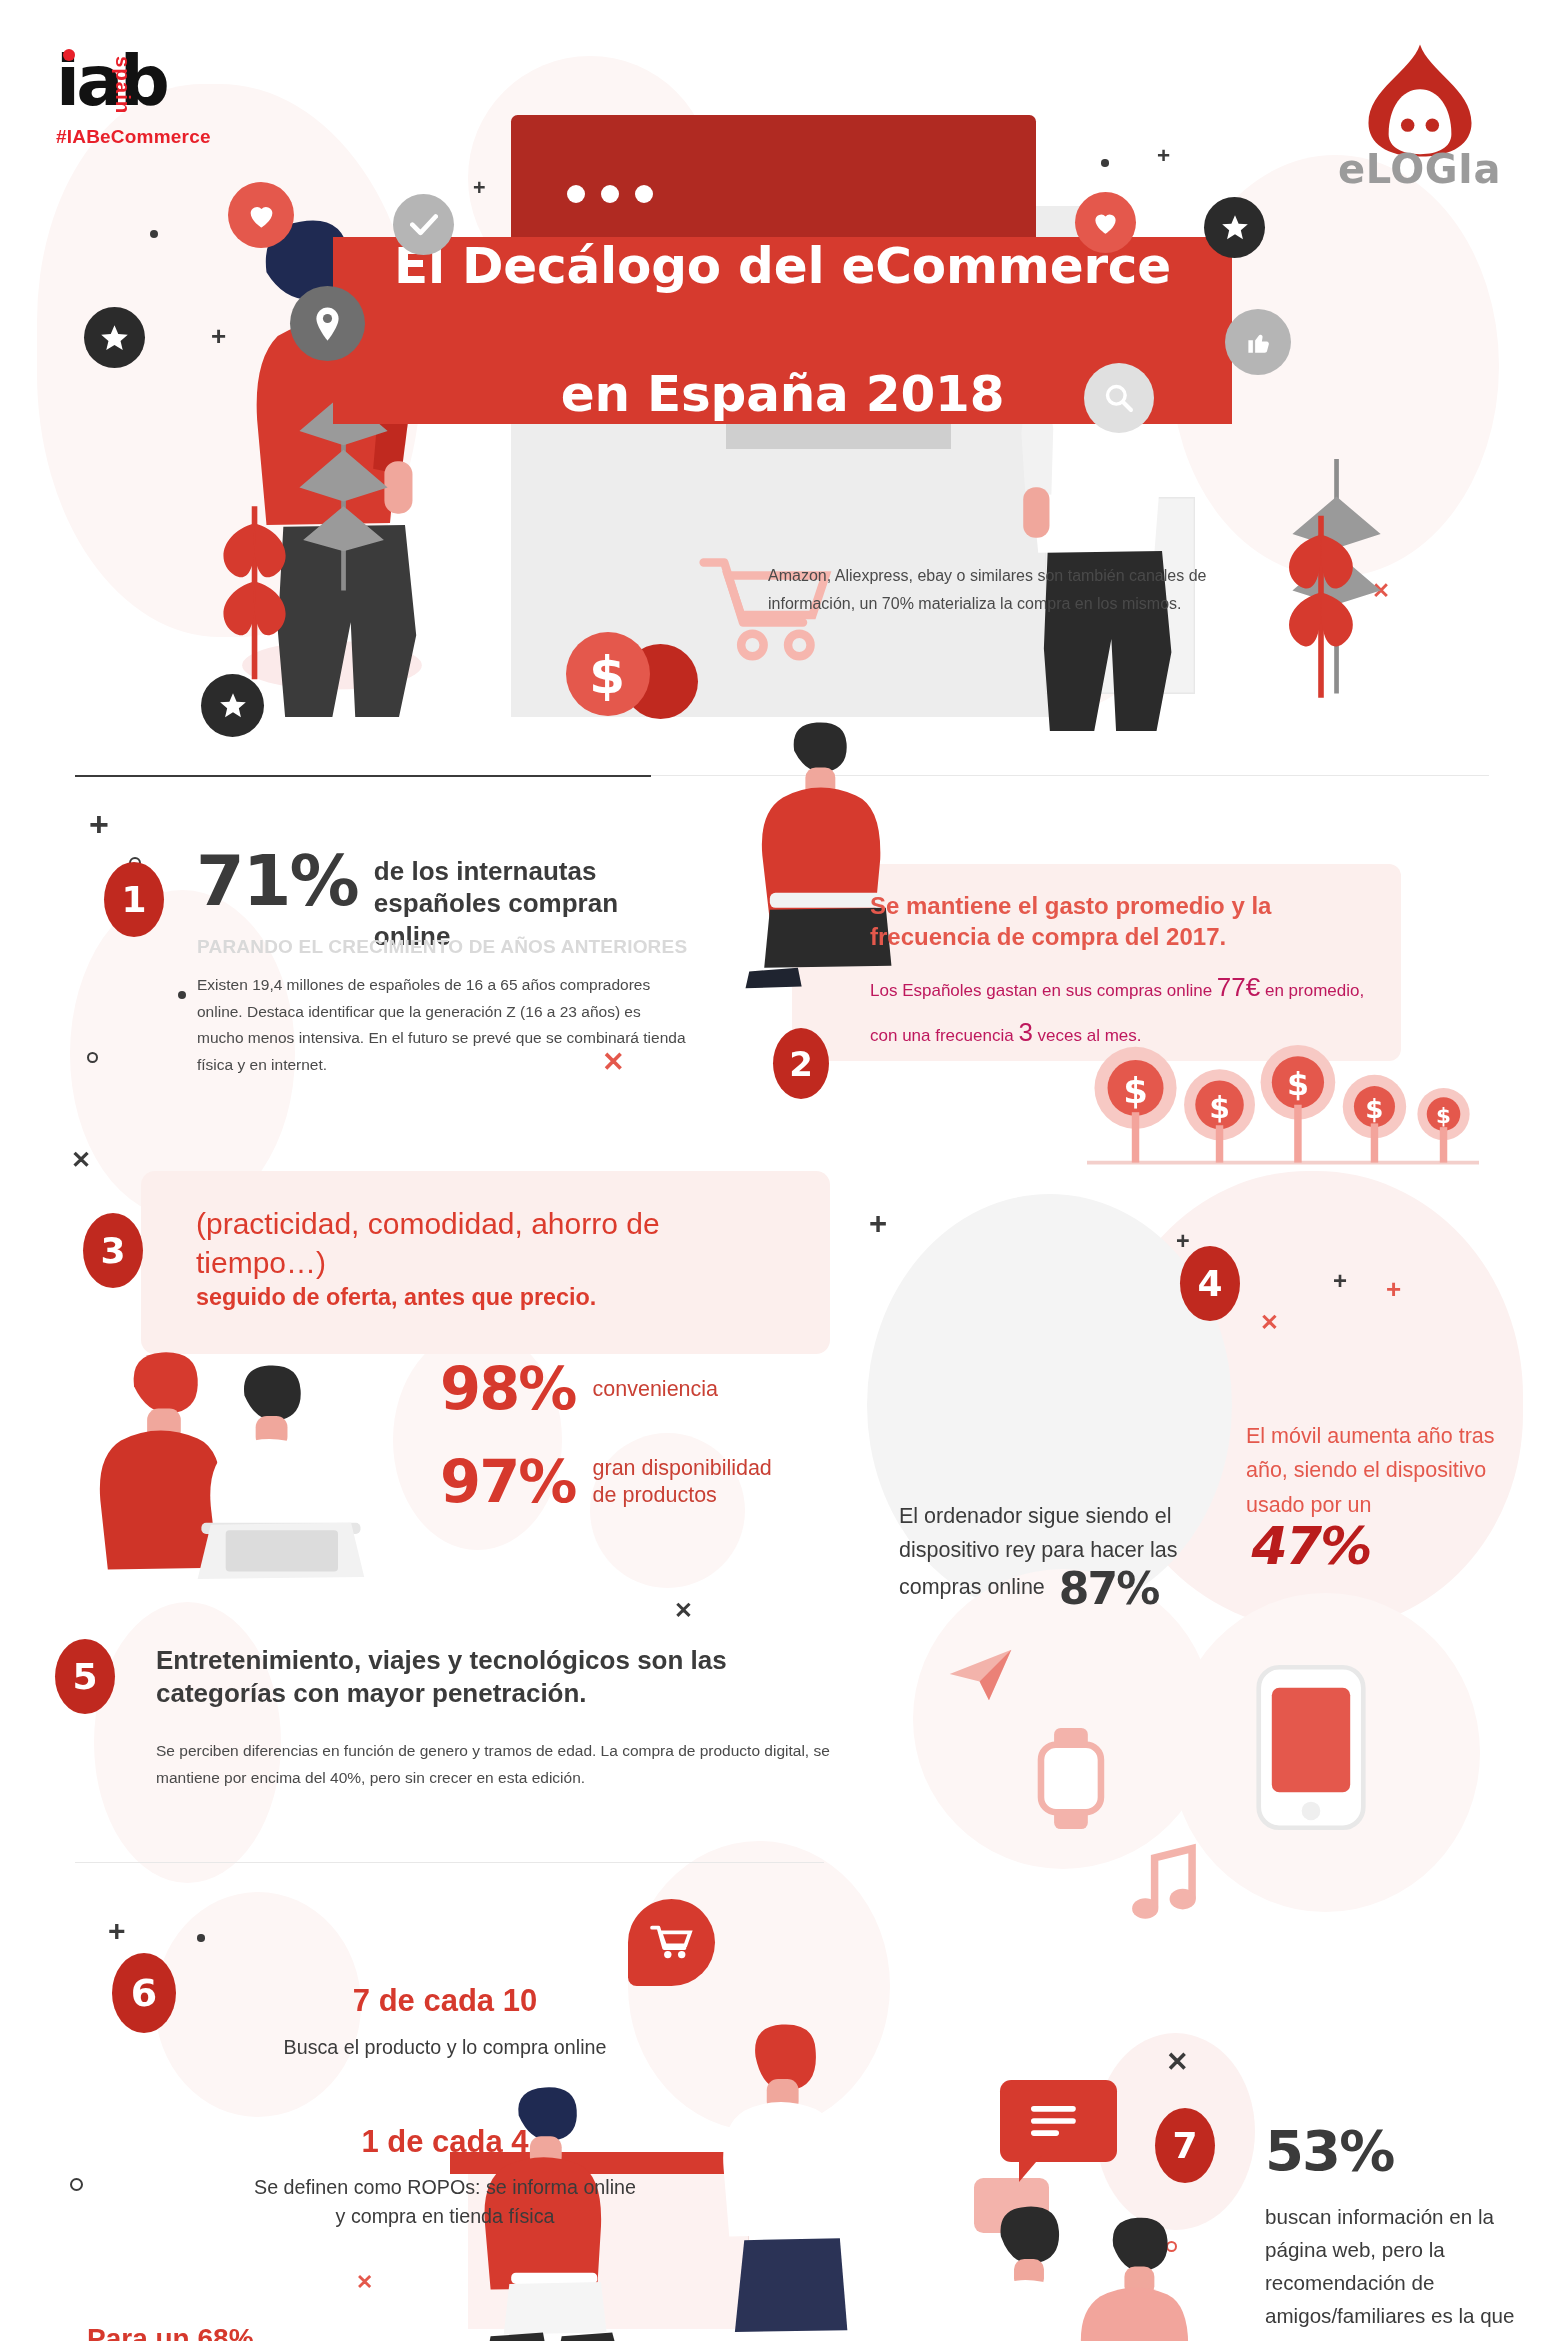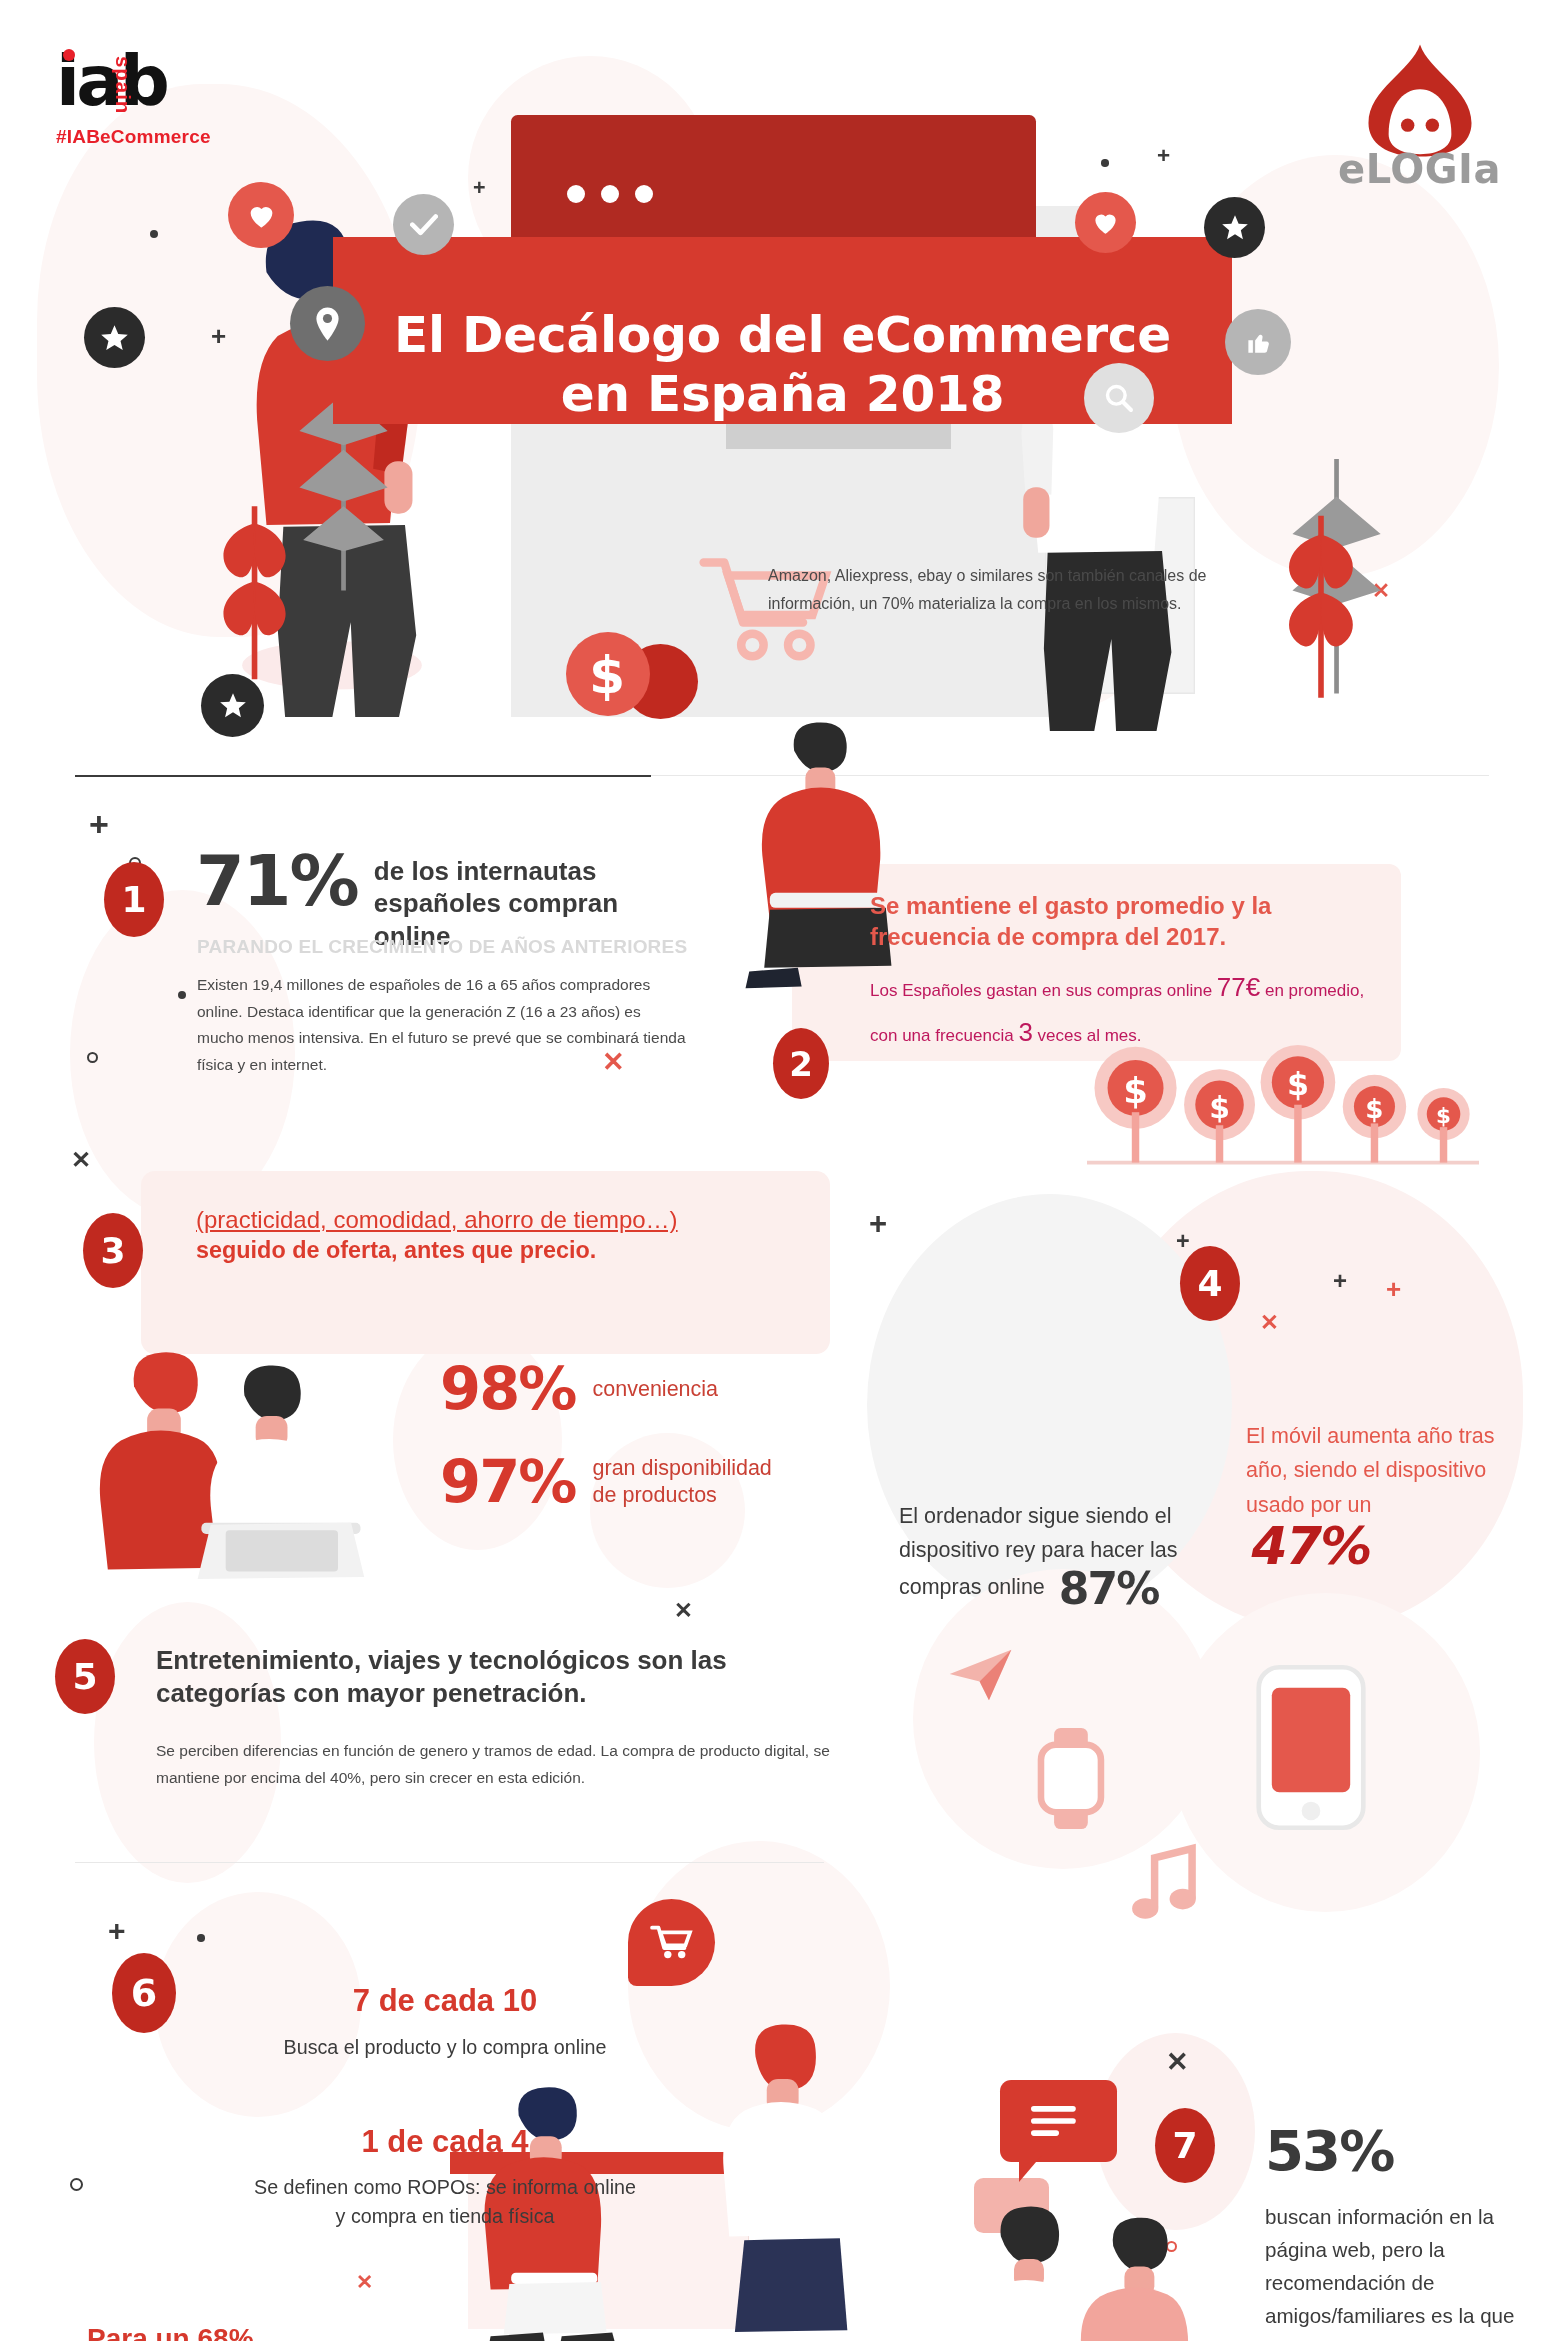--- a/index.html
+++ b/index.html
@@ -44,21 +44,21 @@
 
   .elogia-logo { position: absolute; z-index: 20; }
   .elogia-word { color: #9b9b9b; font-weight: 700; font-size: 40px; letter-spacing: 0.5px; font-family: "DejaVu Sans", sans-serif; }
 
   
   .browser-bar { position: absolute; background: #b02a22; border-radius: 6.6px 6.6px 0 0; z-index: 4; }
   .browser-dot { position: absolute; width: 18px; height: 18px; border-radius: 50%; background: #ffffff; top: 22.5px; }
   .browser-body { position: absolute; background: #e9e9e9; z-index: 3; }
   .hero-title-box {
     position: absolute; background: #d63a2e; z-index: 12;
-    display: flex; flex-direction: column; align-items: center; justify-content: flex-end;
+    display: flex; flex-direction: column; align-items: center; justify-content: space-between;
   }
   .hero-title { color: #ffffff; font-weight: 900; font-size: 50px; line-height: 1.18; text-align: center; letter-spacing: -0.2px; font-family: "DejaVu Sans", sans-serif; }
 
   .badge { position: absolute; border-radius: 50%; display: flex; align-items: center; justify-content: center; z-index: 14; }
   .badge svg { display:block; }
 
   
   .numcircle {
     position: absolute; border-radius: 50%; background: #c0291f;
     color: #ffffff; font-weight: 800; display: flex; align-items: center; justify-content: center;
@@ -330,21 +330,21 @@
       <text x="392" y="84" font-size="23" font-weight="900" fill="#fff" text-anchor="middle" font-family="DejaVu Sans, sans-serif">$</text>
       <rect x="388" y="88" width="8" height="38" fill="#f3a49c"></rect>
     </g>
   </svg>
 
   <div class="sh" style="left:141px; top:1171px; width:689px; height:183px; background:#fcefed; border-radius:14px; z-index:6;"></div>
   <div class="numcircle" style="left:83px; top:1213px; width:60px; height:75px; font-size:36px;">
     <span>3</span>
   </div>
   <div class="tb" style="left:196px; top:1204px; width:595px;">
-    <div class="h-red-strong" style="font-size:24px; font-weight:400;text-decoration:underline;">(practicidad, comodidad, ahorro de tiempo…)</div>
+    <div class="h-red-strong" style="font-size:30px; font-weight:400;">(practicidad, comodidad, ahorro de tiempo…)</div>
     <div class="h-red-strong" style="font-size:23.4px; font-weight:800;">seguido de oferta, antes que precio.</div>
   </div>
 
   <div class="tb" style="left:440px; top:1361px; display:flex; align-items:center; gap:17px;">
     <div class="big-pct red" style="font-size:59px;">98%</div>
     <div class="lbl-red">conveniencia</div>
   </div>
   <div class="tb" style="left:440px; top:1454px; display:flex; align-items:center; gap:17px;">
     <div class="big-pct red" style="font-size:59px;">97%</div>
     <div class="lbl-red" style="max-width:206px;">gran disponibilidad de productos</div>

